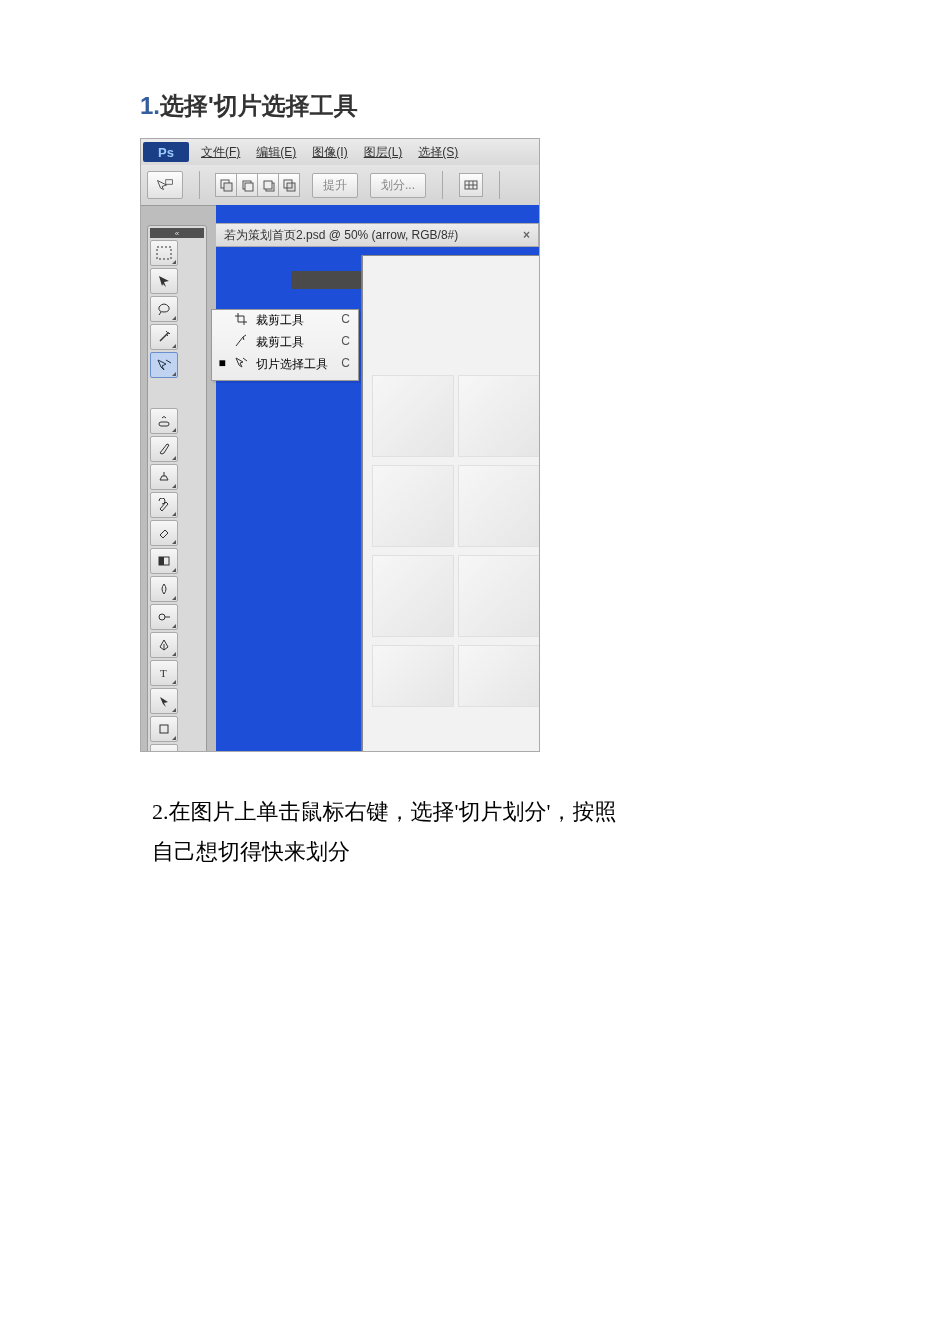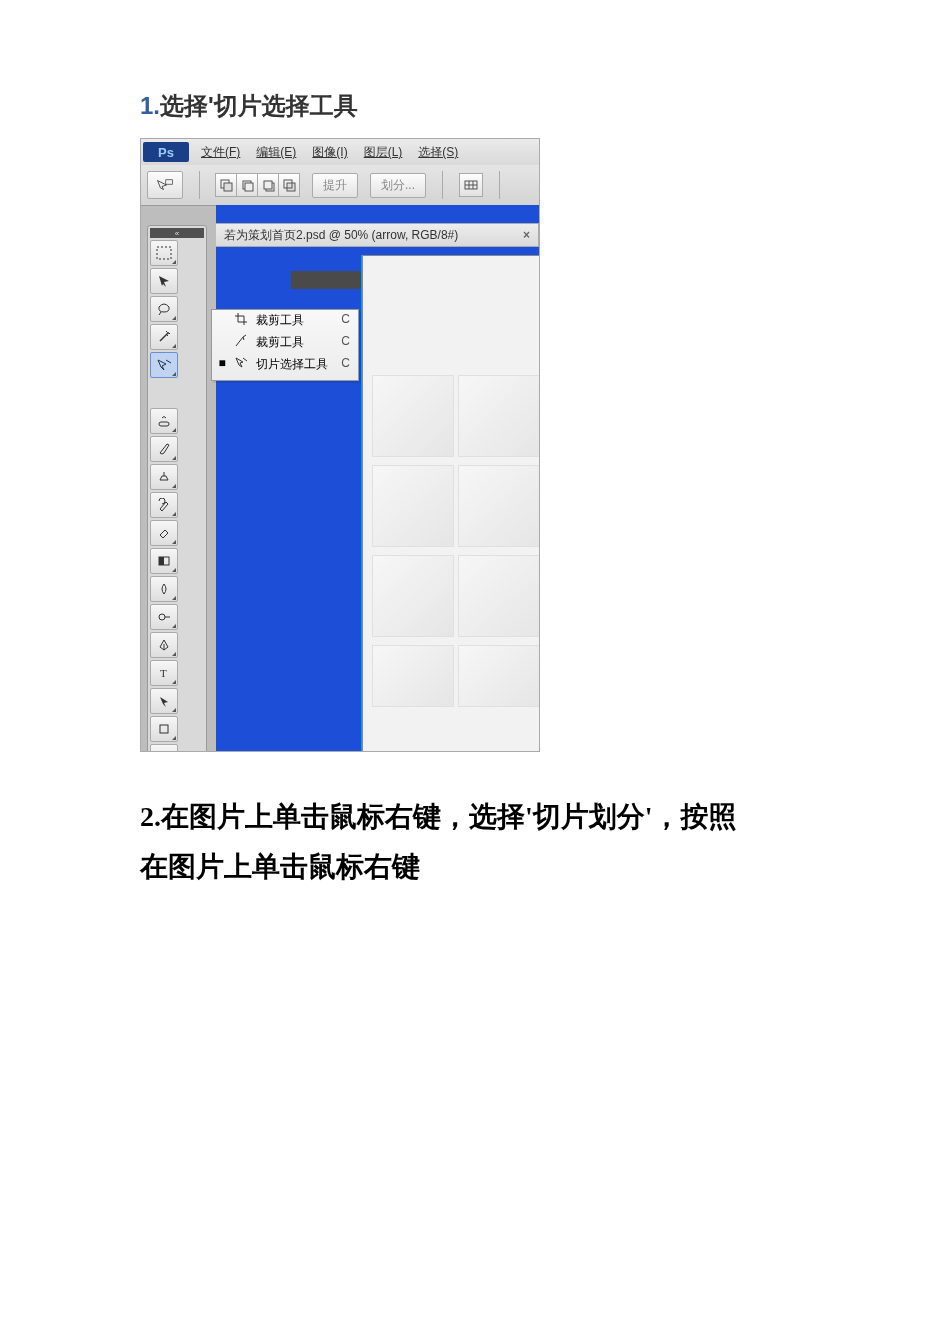--- a/index.html
+++ b/index.html
@@ -222,24 +222,24 @@
     border-right: 1px solid #ff8000;
     box-shadow: 0 0 0 1px #888 inset;
   }
   .tile {
     position: absolute;
     background: #EAEAEA;
     background-image: linear-gradient(135deg, rgba(255,255,255,0.6), rgba(0,0,0,0.02));
     border: 1px solid #e0e0e0;
   }
   .step2-heading {
-    font-size: 28px;
-    margin: 40px 0 0 0;
+    font-size: 22px;
+    margin: 40px 0 0 12px;
     line-height: 1.8;
-    font-weight: bold;
+    font-weight: normal;
     font-family: "SimSun", serif;
   }
 </style>
 </head>
 <body>
 
 <div class="page">
 
   <p class="step-heading">
     <span class="step1-num">1.</span><span>选择'切片选择工具</span>
@@ -479,16 +479,16 @@
         </span>
         <span class="text">切片选择工具</span>
         <span class="key">C</span>
       </div>
     </div>
 
   </div>
 
   <p class="step2-heading">
     <span>2.在图片上单击鼠标右键，选择'切片划分'，按照</span><br>
-    <span>在图片上单击鼠标右键</span>
+    <span>自己想切得快来划分</span>
   </p>
 
 </div>
 
 </body></html>

